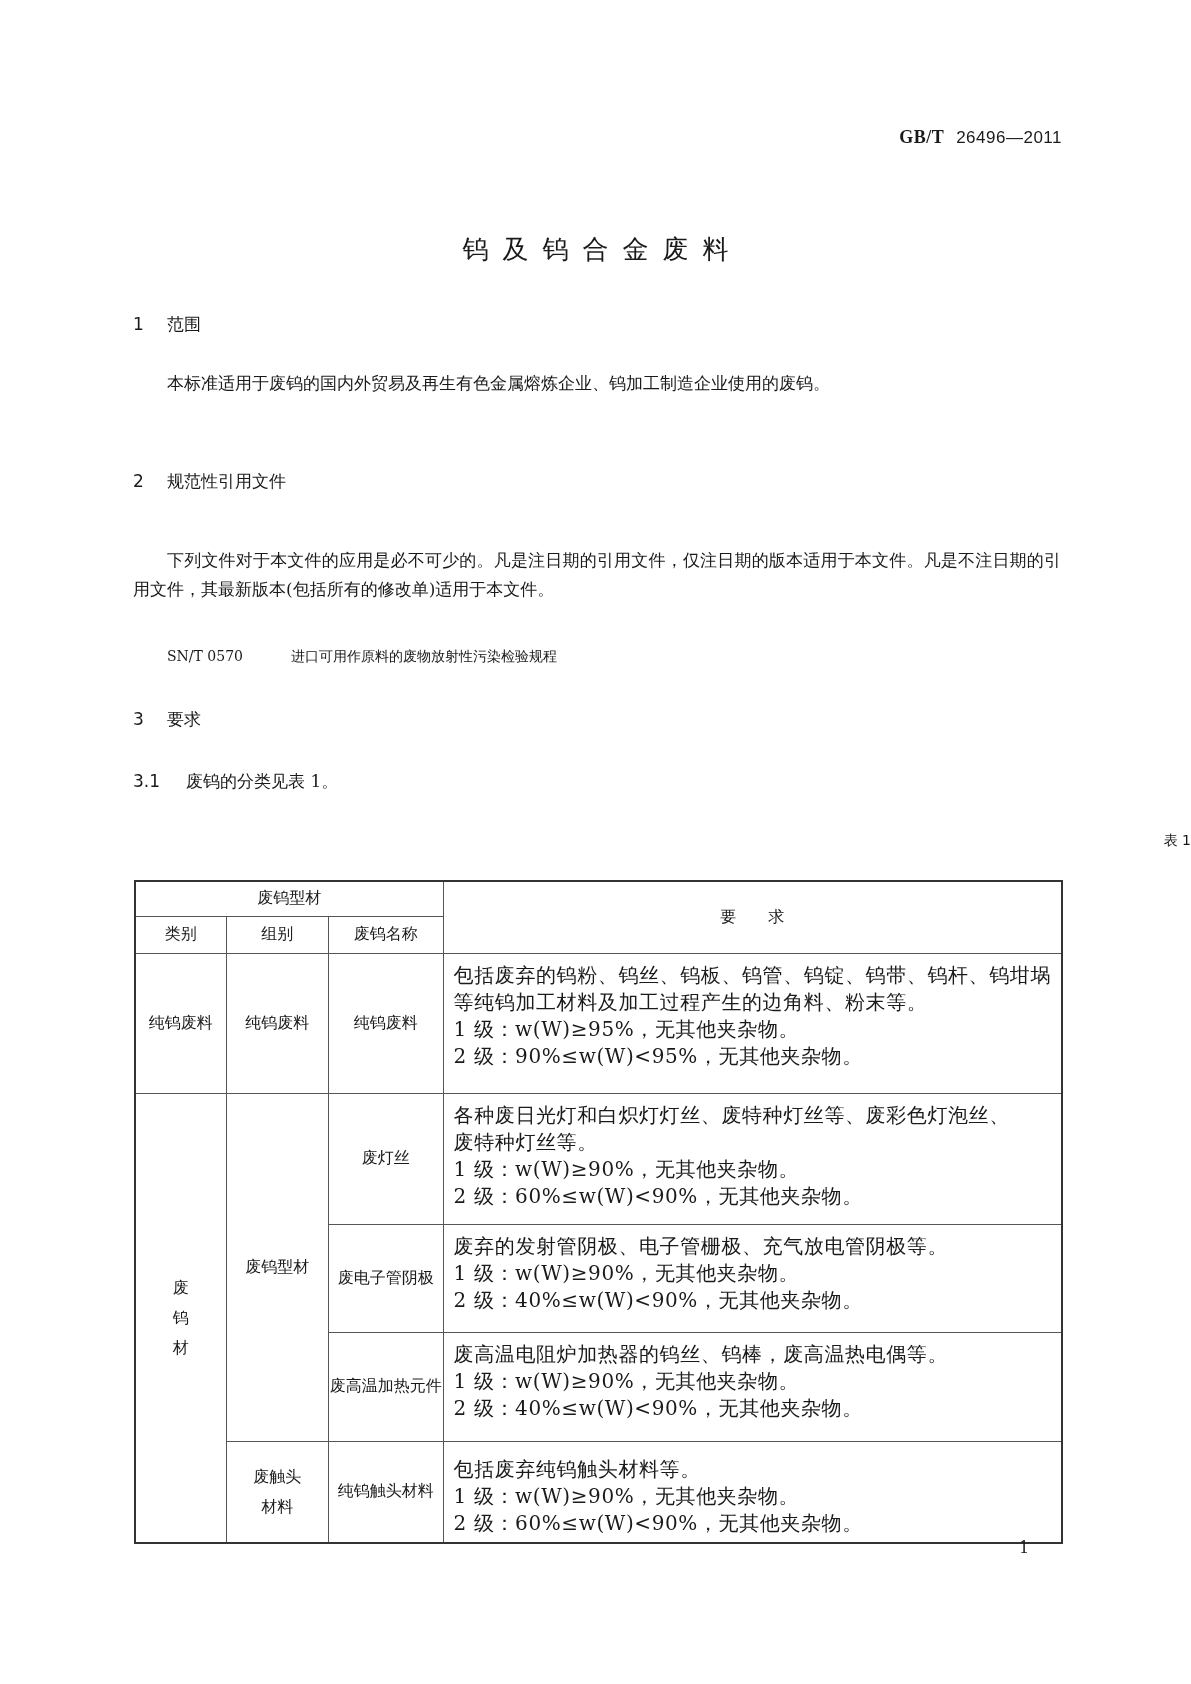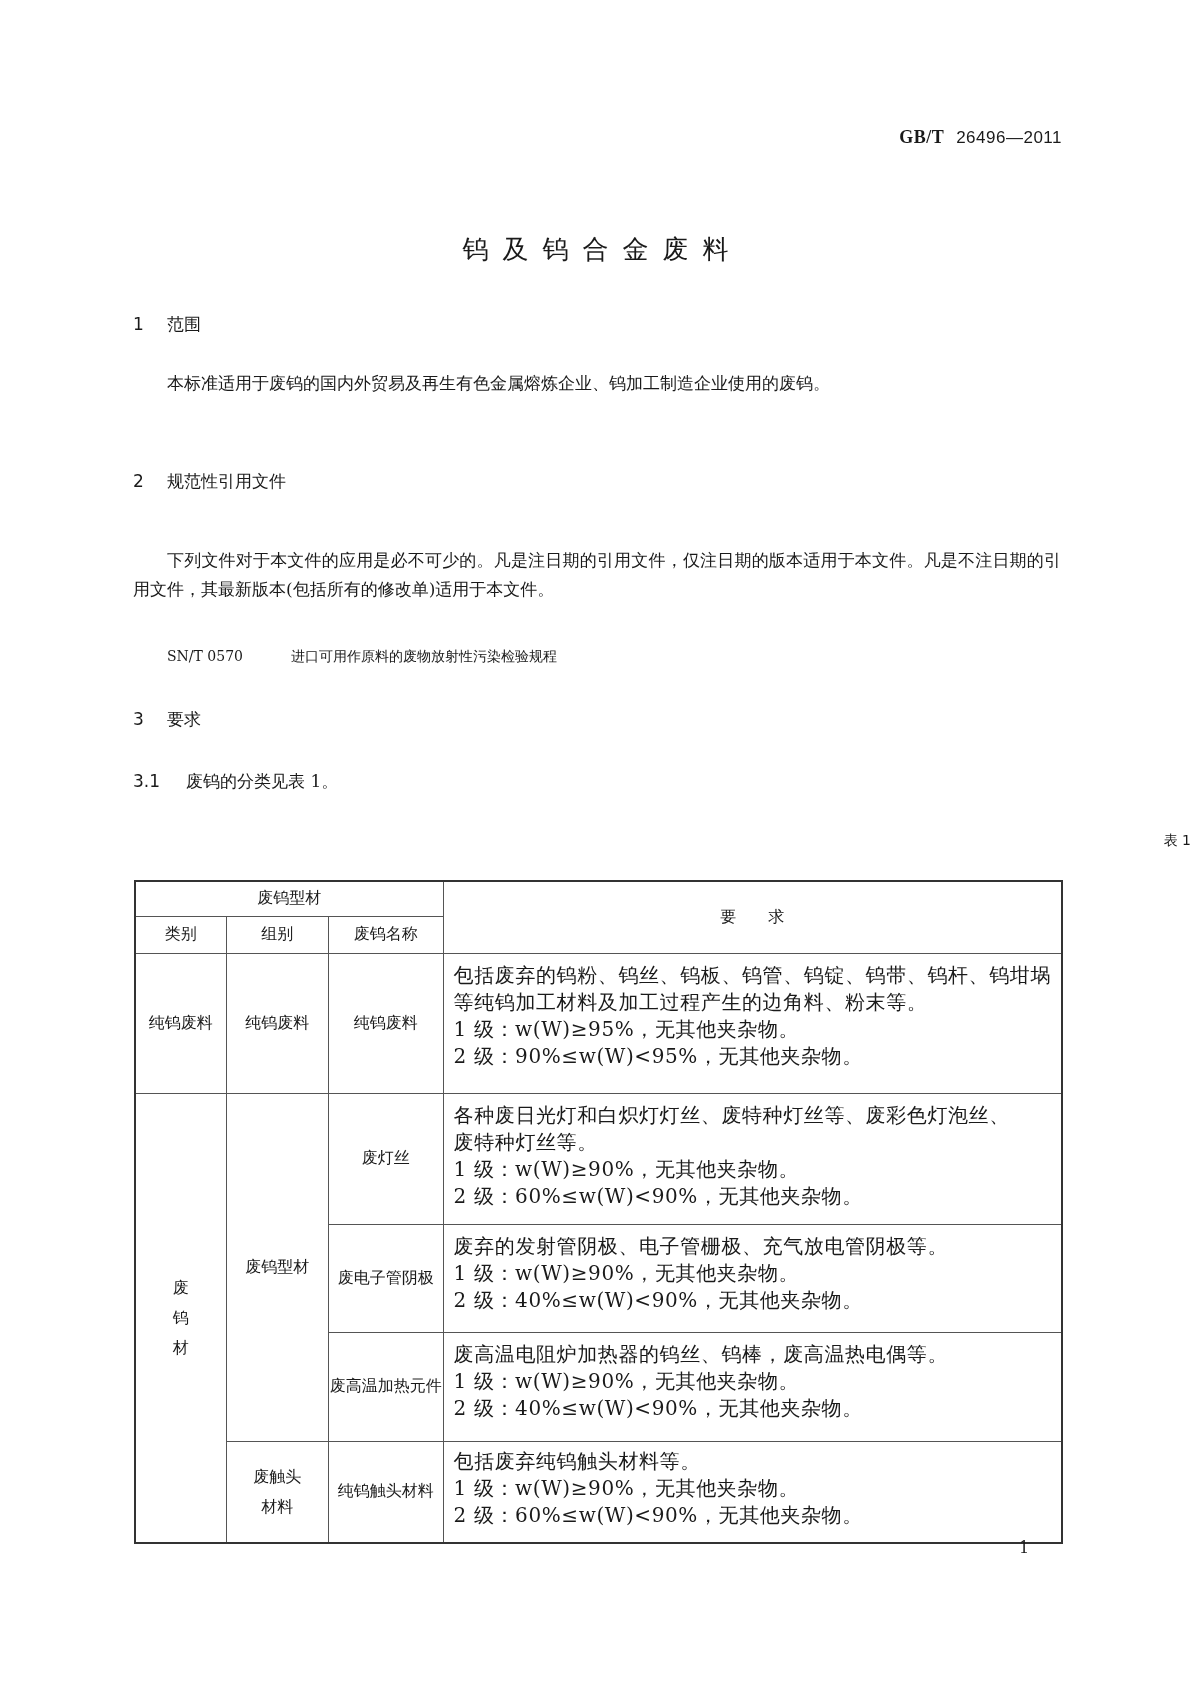--- a/index.html
+++ b/index.html
@@ -147,21 +147,21 @@
       <div>2 级：40%≤w(W)&lt;90%，无其他夹杂物。</div>
     </td>
   </tr>
 
   <tr style="height:102px;margin-left:48px;">
     <td class="vert">
       <div>废触头</div>
       <div>材料</div>
     </td>
     <td>纯钨触头材料</td>
-    <td class="req" style="padding-top:6px;">
+    <td class="req" style="padding-top:14px;">
       <div>包括废弃纯钨触头材料等。</div>
       <div>1 级：w(W)≥90%，无其他夹杂物。</div>
       <div>2 级：60%≤w(W)&lt;90%，无其他夹杂物。</div>
     </td>
   </tr>
 </tbody>
   </table>
 
 <div class="abs page-num">1</div>
 

